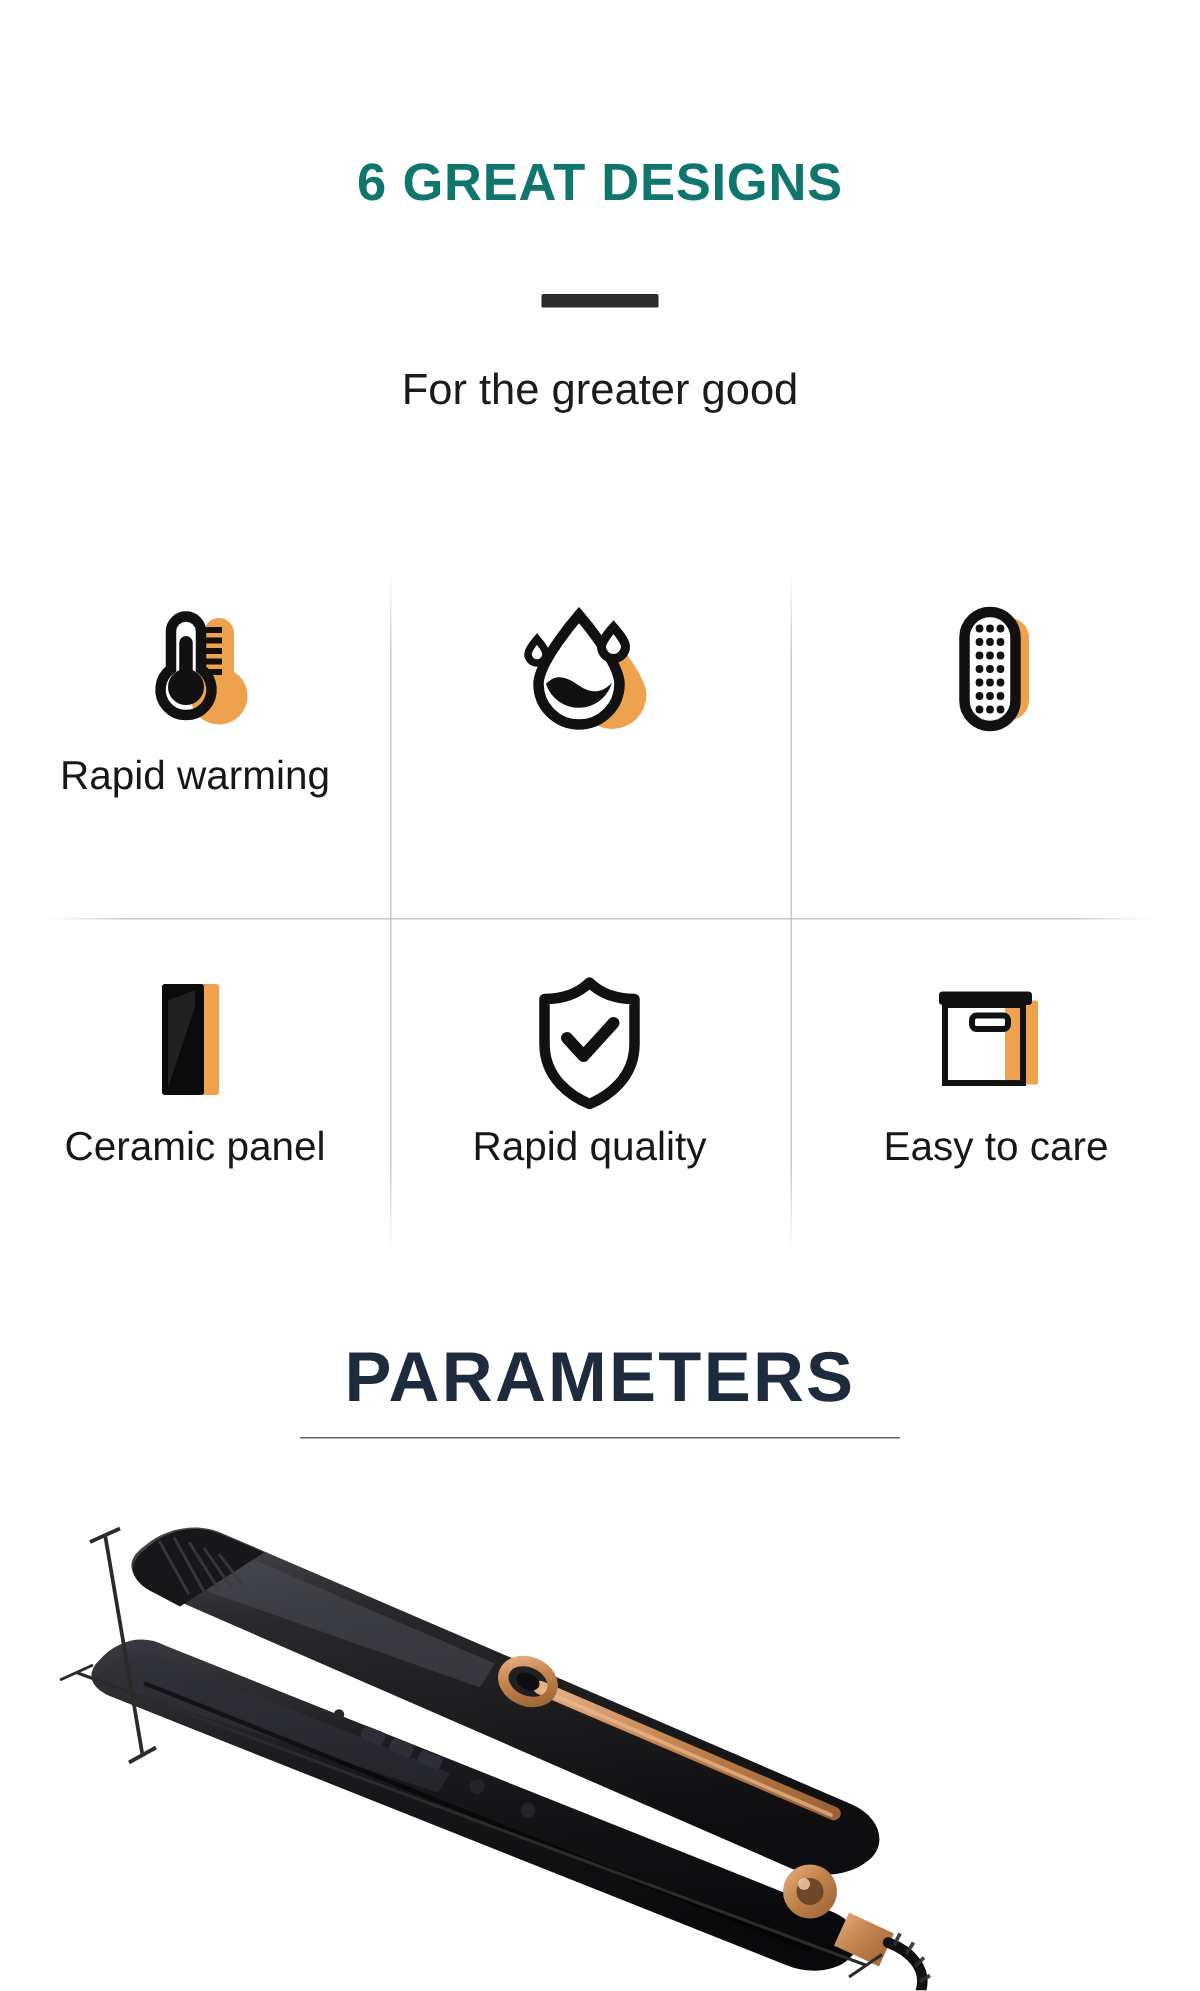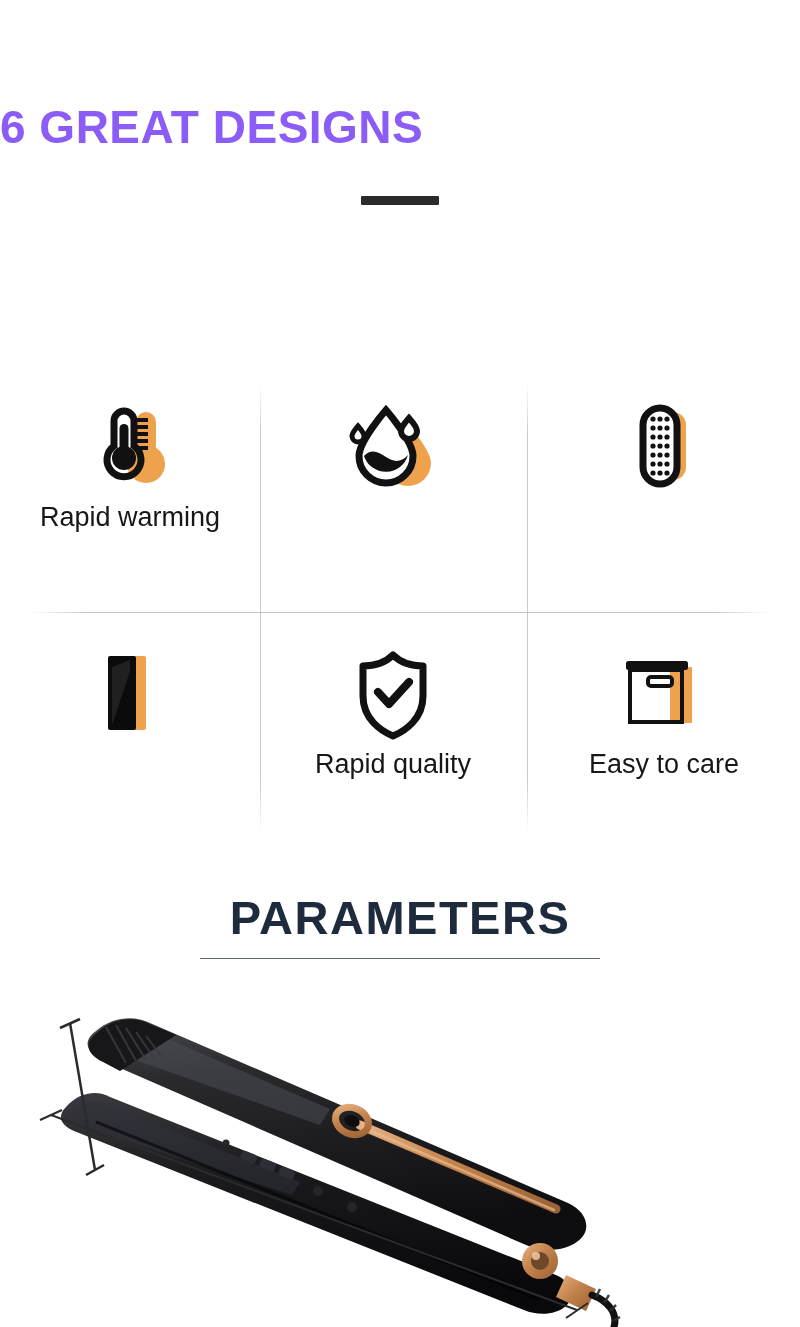--- a/index.html
+++ b/index.html
@@ -5,22 +5,22 @@
   html,body{margin:0;padding:0;}
   body{
     width:800px;height:1327px;background:#ffffff;
     font-family:"Liberation Sans","DejaVu Sans",sans-serif;
     color:#1a1a1a;overflow:hidden;position:relative;
   }
   .page{position:relative;width:800px;height:1327px;}
 
   
   .title{
-    position:absolute;left:0;top:104px;width:800px;text-align:left;
-    font-size:46px;font-weight:bold;letter-spacing:.5px;color:#8b5cf6;
+    position:absolute;left:0;top:104px;width:800px;text-align:center;
+    font-size:35px;font-weight:bold;letter-spacing:.5px;color:#0f766e;
     line-height:1;
   }
   .title-rule{
     position:absolute;left:50%;top:196px;transform:translateX(-50%);
     width:78px;height:9px;background:#2b2b2b;border-radius:1px;
   }
   .subtitle{
     position:absolute;left:0;top:243px;width:800px;text-align:center;
     font-size:29px;font-weight:400;color:#1b1b1b;line-height:1.2;
   }
@@ -66,20 +66,21 @@
   
   .product{position:absolute;left:0;top:975px;width:800px;height:352px;}
 </style>
 </head>
 <body>
 
 <div class="page">
 
   <div class="title">6 GREAT DESIGNS</div>
   <div class="title-rule"></div>
+  <div class="subtitle">For the greater good</div>
 
   <div class="grid">
     <div class="vline v1"></div>
     <div class="vline v2"></div>
     <div class="hline"></div>
 
     <div class="cell c0">
       <div class="ico">
         <svg width="104" height="104" viewBox="0 0 104 104">
           <g fill="#efa24d">
@@ -148,20 +149,21 @@
     </div>
 
     <div class="cell c3">
       <div class="ico">
         <svg width="104" height="104" viewBox="0 0 104 104">
           <rect x="52" y="15" width="16" height="74" rx="2" fill="#efa24d"></rect>
           <rect x="30" y="15" width="28" height="74" rx="2" fill="#0b0b0b"></rect>
           <path d="M34 84 L34 26 L52 19 L52 30 Z" fill="#252525" opacity="0.85"></path>
         </svg>
       </div>
+      <div class="lbl">Ceramic panel</div>
     </div>
 
     <div class="cell c4">
       <div class="ico">
         <svg width="104" height="104" viewBox="0 0 104 104">
           <path d="M52 14 c9 9 20 11 30 11 v30 c0 23 -18 35 -30 40 c-12 -5 -30 -17 -30 -40 V25 c10 0 21 -2 30 -11 Z" fill="#fff" stroke="#111" stroke-width="7" stroke-linejoin="round"></path>
           <path d="M37 51 l11 12 l20 -22" fill="none" stroke="#111" stroke-width="8" stroke-linecap="round" stroke-linejoin="round"></path>
         </svg>
       </div>
       <div class="lbl">Rapid quality</div>

